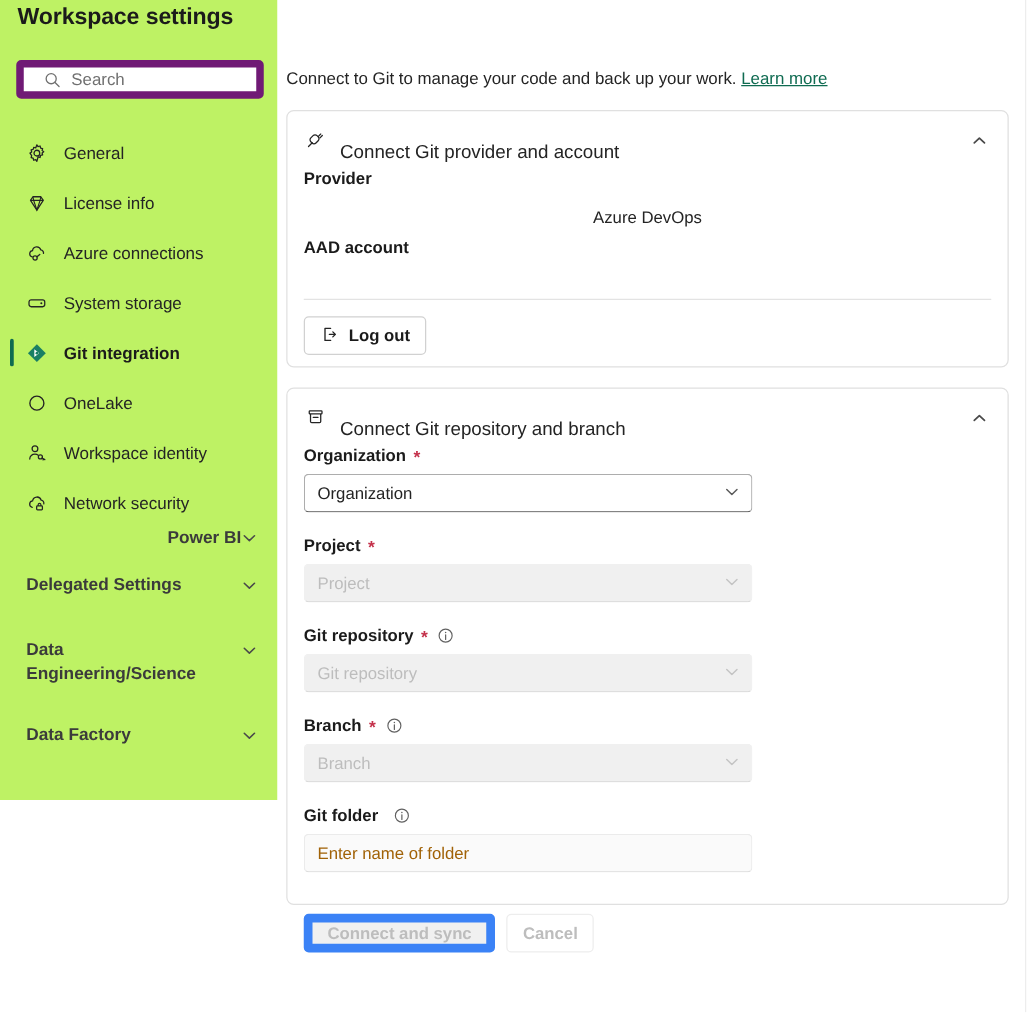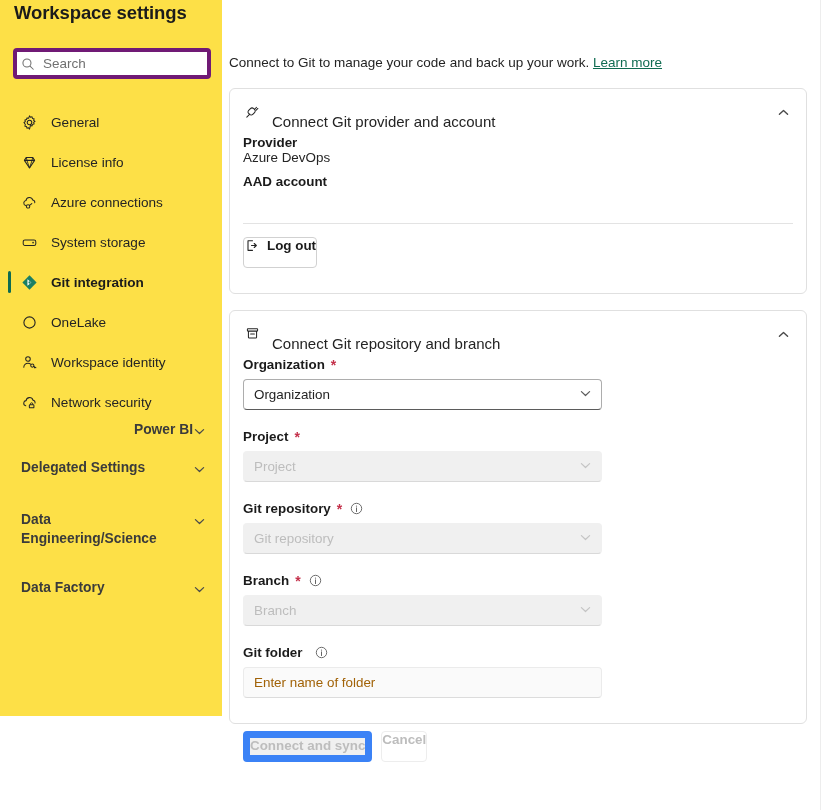--- a/index.html
+++ b/index.html
@@ -9,36 +9,36 @@
     background: #ffffff;
     font-family: "Liberation Sans", sans-serif;
     color: #242424;
     overflow: hidden;
   }
   #root { position: relative; width: 825px; height: 810px; background:#fff; }
 
   
   .sidebar {
     position: absolute; left: 0; top: 0;
-    width: 222px; height: 716px;
-    background: #fde047;
+    width: 222px; height: 640px;
+    background: #bef264;
     text-decoration: underline;
   }
   .page-title {
     position: absolute; left: 14px; top: 2px;
     font-size: 18.5px; font-weight: 700; letter-spacing: -0.1px;
     color: #1b1b1b;
   }
   .search-box {
     position: absolute; left: 13px; top: 48px;
     width: 198px; height: 31px;
-    border: 4px solid #701a75; border-radius: 4px;
+    border: 6px solid #701a75; border-radius: 4px;
     background: #fff;
     display: flex; align-items: center; gap: 8px;
-    padding: 0 4px;
+    padding: 0 16px;
   }
   .search-box .sicon { width: 14px; height: 14px; flex: 0 0 auto; display:block; }
   .search-ph { font-size: 13.5px; color: #707070; }
 
   .nav { position: absolute; left: 0; top: 102px; width: 222px; }
   .nav-item {
     position: relative;
     height: 40px;
     display: flex; align-items: center;
     padding-left: 21px; gap: 13px;
@@ -168,22 +168,22 @@
     padding: 0 10px;
     font-size: 13.4px;
     color: #a16207;
     margin-top: 7px;
     cursor: text;
   }
 
   .divider { height: 1px; background: #e3e3e3; margin: 0; }
 
   .btn {
-    display: inline-flex; gap: 8px;
-    height: 31px; padding: 0 0;
+    display: inline-flex; align-items: center; gap: 8px;
+    height: 31px; padding: 0 12px;
     border-radius: 4px;
     font-size: 13.4px; font-weight: 700;
     cursor: pointer;
   }
   .btn.secondary { background:#fff; border: 1px solid #d1d1d1; color:#1b1b1b; }
   .btn.primary-disabled { background:#f0f0f0; border:7px solid #3b82f6; color:#bdbdbd; cursor:default; }
   .btn.secondary-disabled { background:#fff; border:1px solid #ededed; color:#bdbdbd; cursor:default; }
 
   .actions { display: flex; gap: 9px; }
 
@@ -362,21 +362,21 @@
         <span class="chtitle">Connect Git provider and account</span>
         <span class="collapse">
           <svg width="13" height="13" viewBox="0 0 14 14">
               <path d="M2.6 9L7 4.8 11.4 9" fill="none" stroke="#4a4a4a" stroke-width="1.5" stroke-linecap="round" stroke-linejoin="round"></path>
             </svg>
         </span>
       </div>
 
       <div class="card-body">
         <div class="lbl" style="margin-top:2px;">Provider</div>
-        <div class="val" style="margin-top:0;">Azure DevOps</div>
+        <div class="val" style="margin-top:16px;text-align:center;">Azure DevOps</div>
         <div class="lbl" style="margin-top:9px;">AAD account</div>
         <div class="val" style="margin-top:4px;height:14px;"></div>
       </div>
 
       <div class="divider" style="margin:16px 13px 0 13px;"></div>
 
       <div style="padding:13px 13px 0 13px;">
         <div class="btn secondary">
           <span>
             <svg width="15" height="15" viewBox="0 0 18 18">

